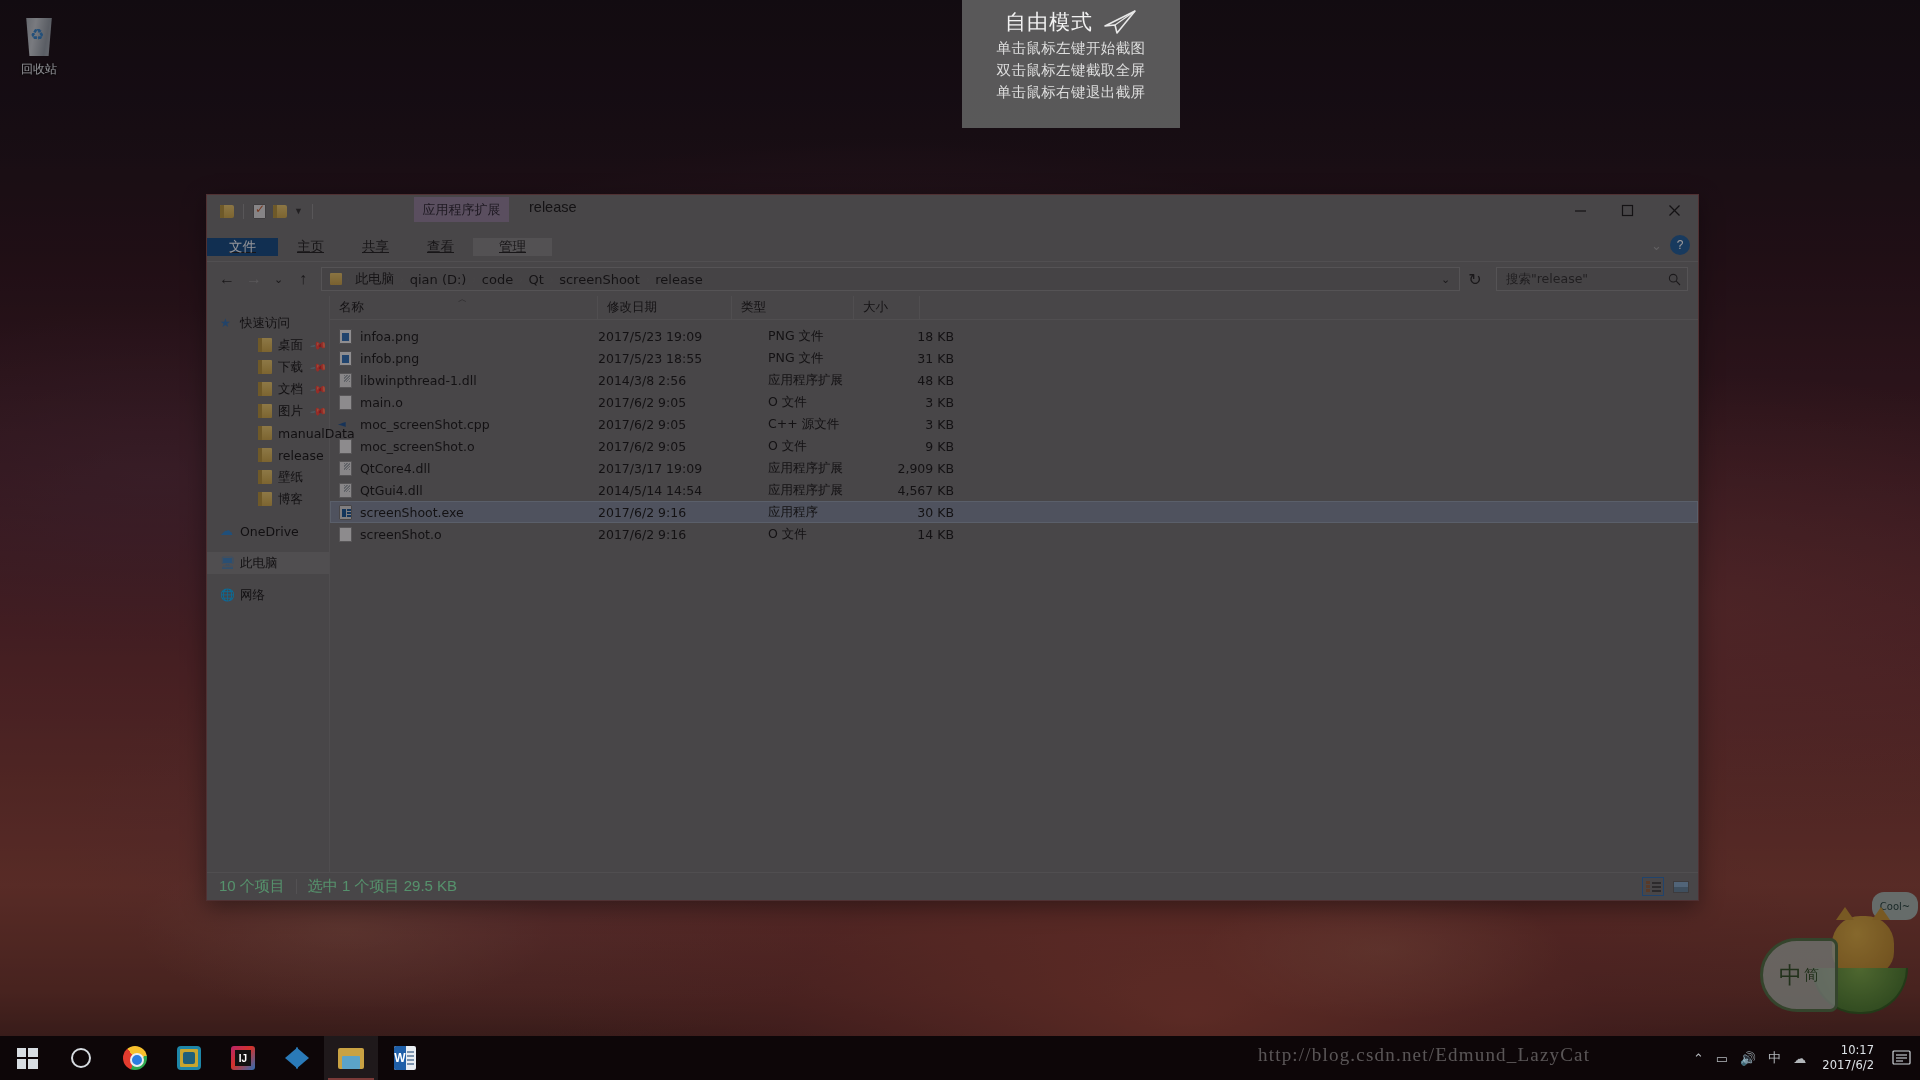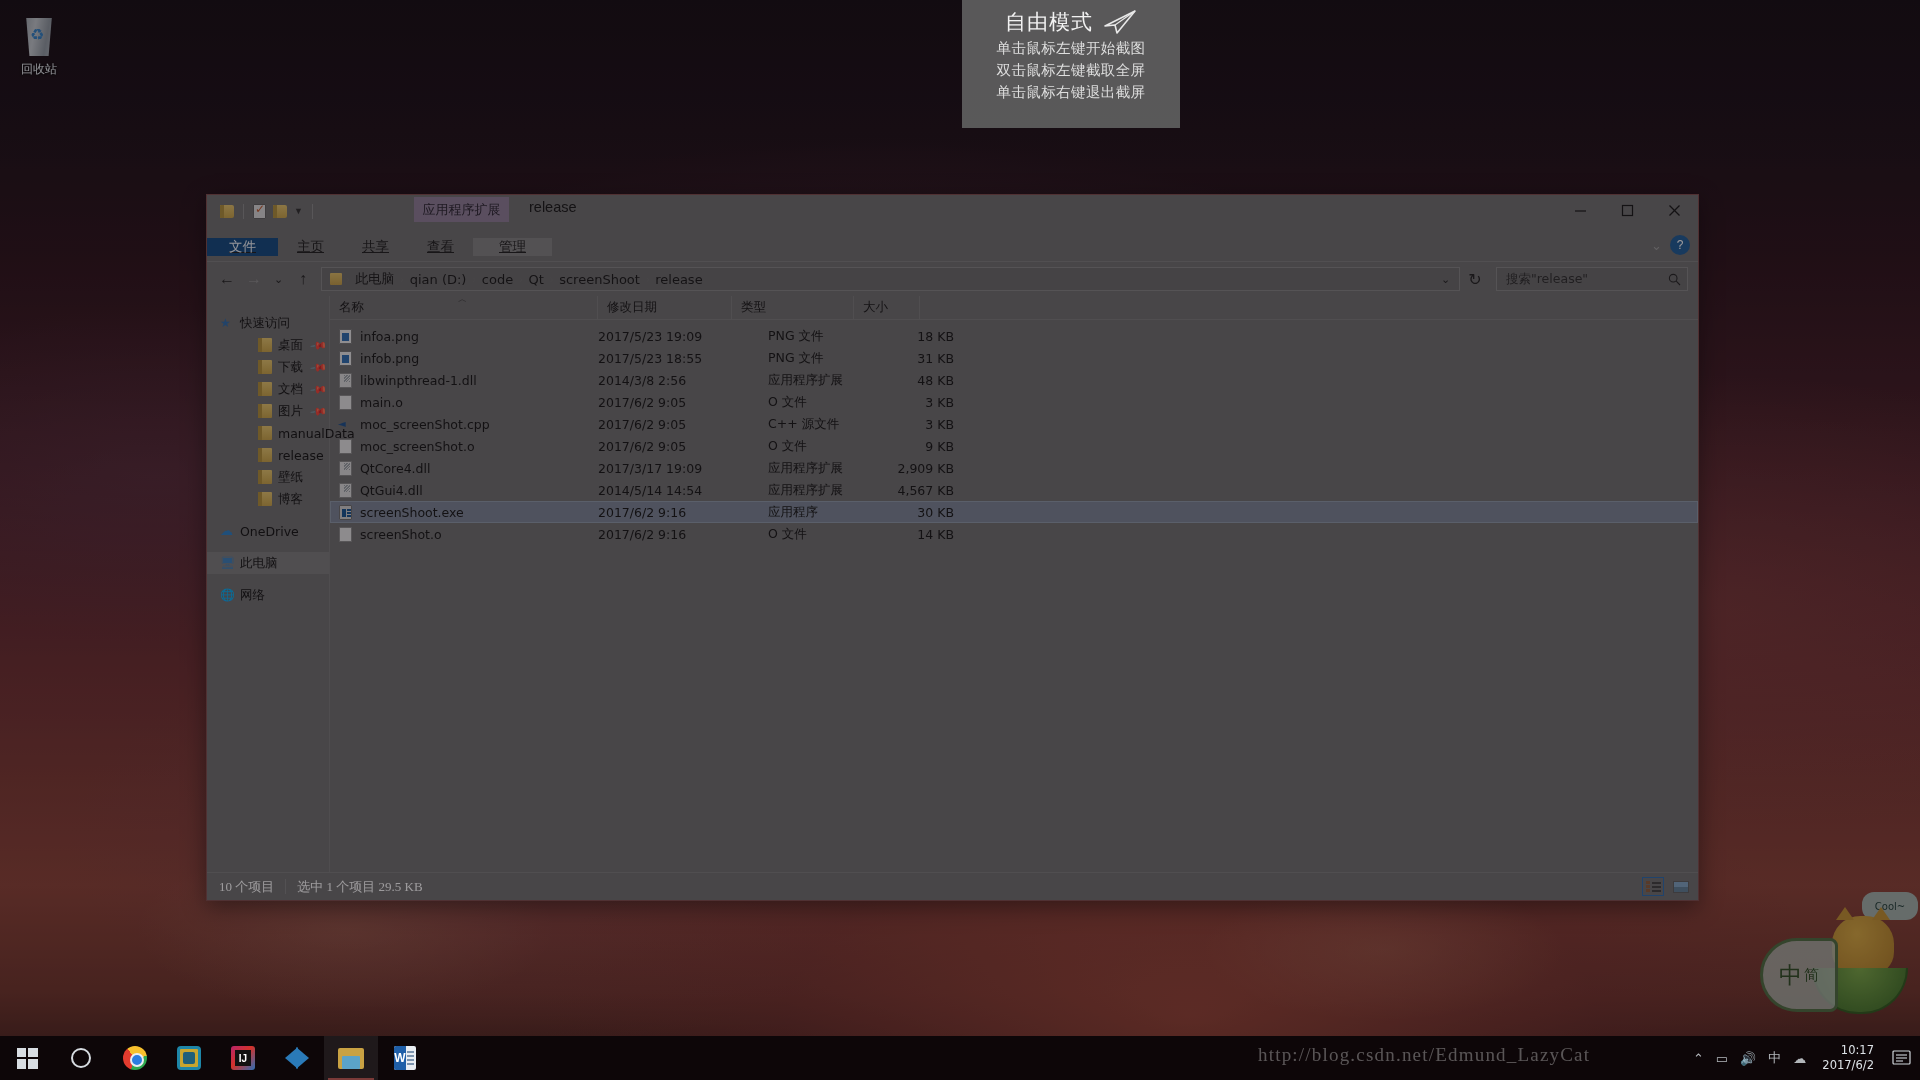--- a/index.html
+++ b/index.html
@@ -224,21 +224,21 @@
   .ic-exe::before {
     content: ""; position: absolute; left: 7px; top: 3px; width: 4px; height: 2px; background: #14528f;
     box-shadow: 0 3px 0 #14528f, 0 6px 0 #14528f;
   }
 
   
   .statusbar {
     height: 28px; flex: none; display: flex; align-items: center;
     border-top: 1px solid #7d7d7d; padding: 0 6px 0 12px; background: #6e6e6e;
   }
-  .status-text { font-size: 13px; color: #ffffff; font-family: Liberation Serif, serif; }
+  .status-text { font-size: 15px; color: #86efac; font-family: Liberation Sans, sans-serif; }
   .status-sep { width: 1px; height: 15px; background: #828282; margin: 0 11px; }
   .view-btns { margin-left: auto; display: flex; gap: 6px; }
   .vbtn { width: 22px; height: 19px; display: flex; align-items: center; justify-content: center; position: relative; }
   .vbtn.active { border: 1.5px solid #2a6aad; }
   .vb-details { width: 15px; height: 12px; position: relative; }
   .vb-details::before {
     content: ""; position: absolute; left: 0; top: 0; width: 4px; height: 12px;
     background: repeating-linear-gradient(180deg, #8a5b3a 0 3px, transparent 3px 4px);
   }
   .vb-details::after {
@@ -249,21 +249,21 @@
 
   
   #ime-widget { position: absolute; left: 1760px; top: 890px; width: 160px; height: 130px; z-index: 15; }
   .ime-pill {
     position: absolute; left: 0; top: 48px; width: 78px; height: 74px;
     background: rgba(176,186,176,0.82); border: 3px solid #4d6b3e; border-radius: 38px 8px 8px 38px;
     display: flex; align-items: center; justify-content: center; gap: 2px;
     color: #2d4a22; font-size: 23px; font-family: "DejaVu Sans", sans-serif;
   }
   .ime-bubble {
-    position: absolute; right: 2px; top: 2px; width: 56px; height: 28px;
+    position: absolute; right: 2px; top: 2px; width: 46px; height: 28px;
     background: rgba(168,196,190,0.85); border-radius: 12px;
     display: flex; align-items: center; justify-content: center;
     font-size: 10px; color: #1d3b35; font-family: "DejaVu Sans", sans-serif;
   }
   .melon {
     position: absolute; left: 52px; top: 78px; width: 96px; height: 46px;
     background: radial-gradient(ellipse at 50% 0%, #7aa845 0%, #4a7a2c 70%);
     border-radius: 0 0 48px 48px; border: 2px solid #2f5a1c; border-top: none;
   }
   .cat {

